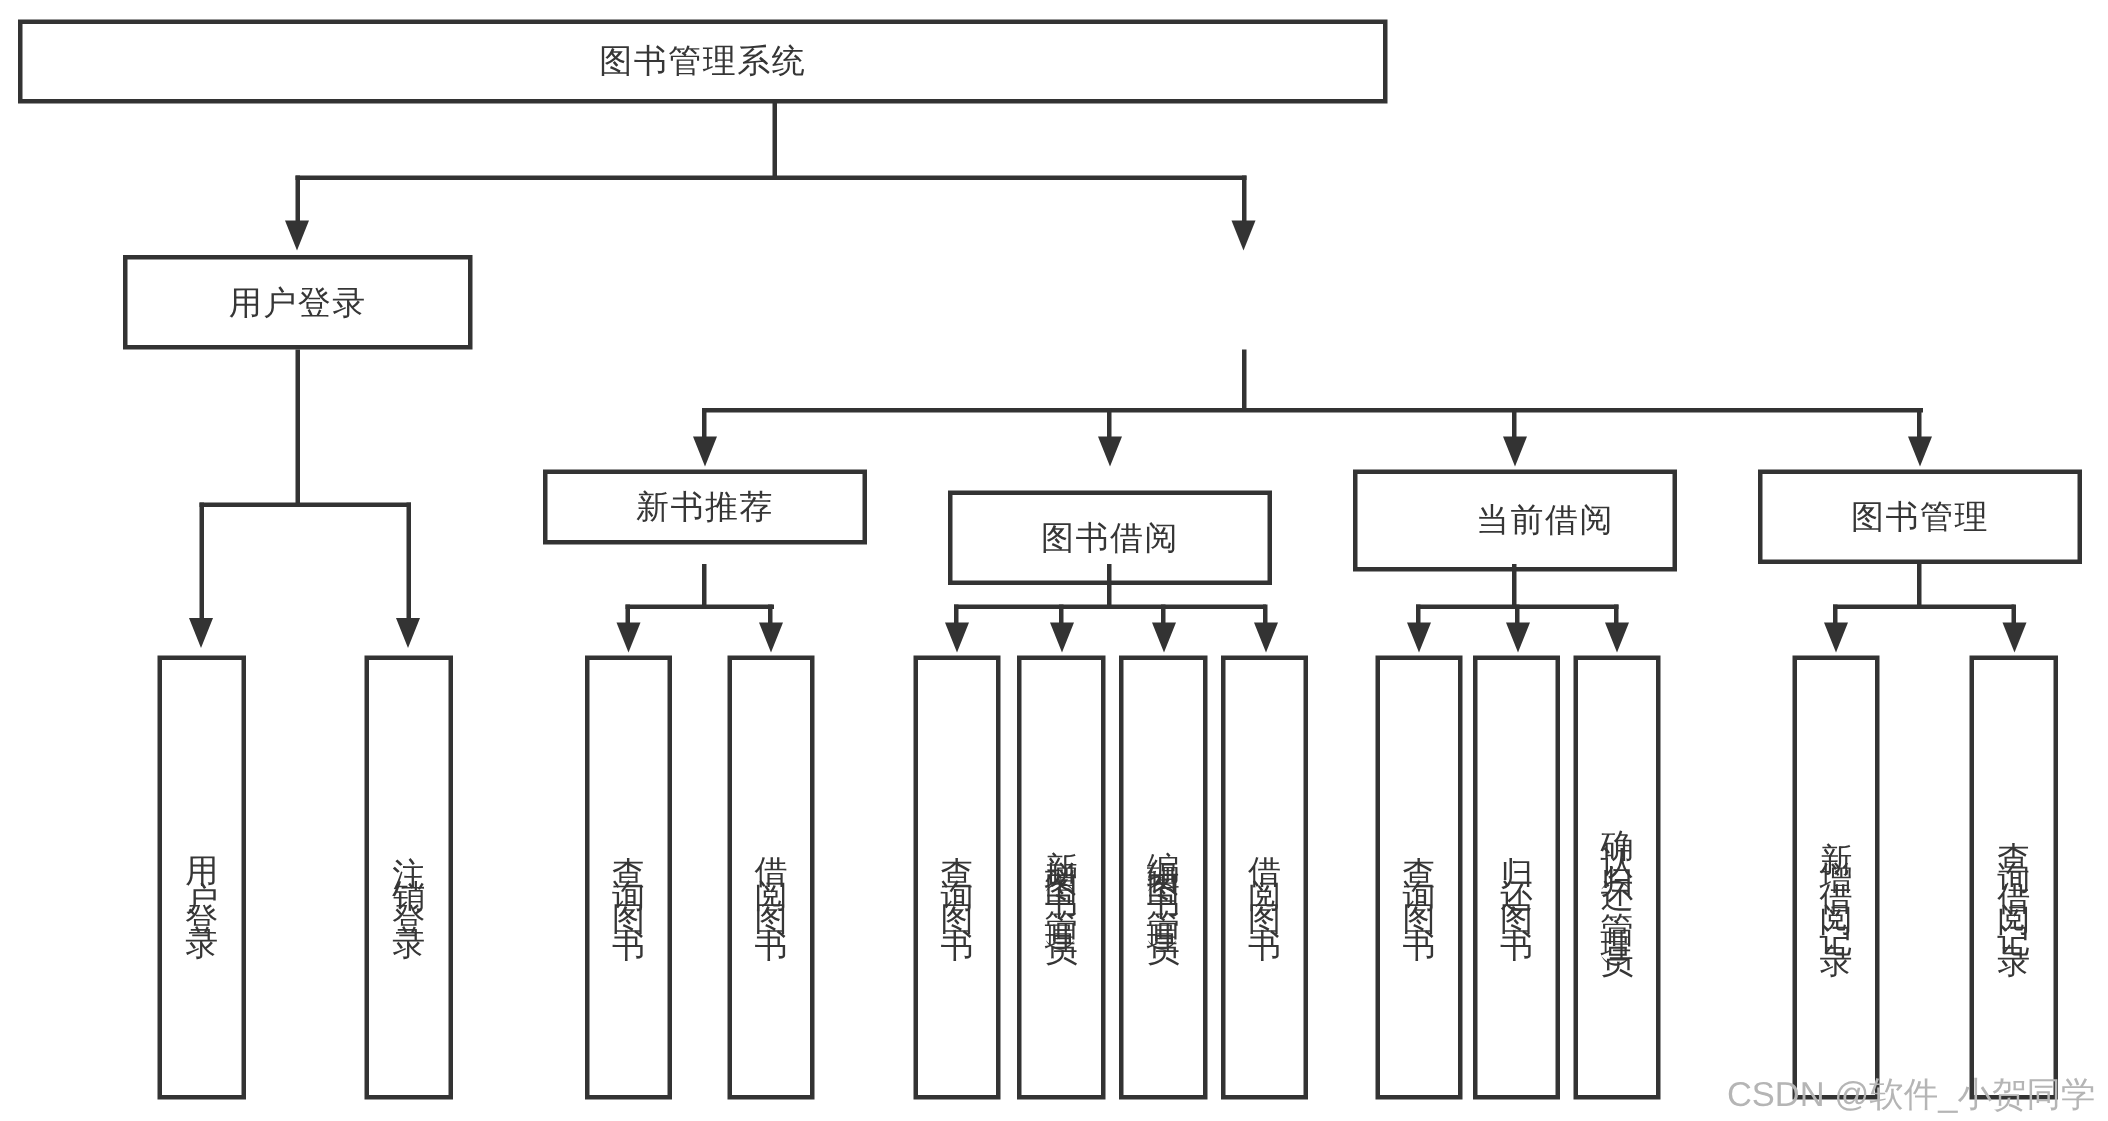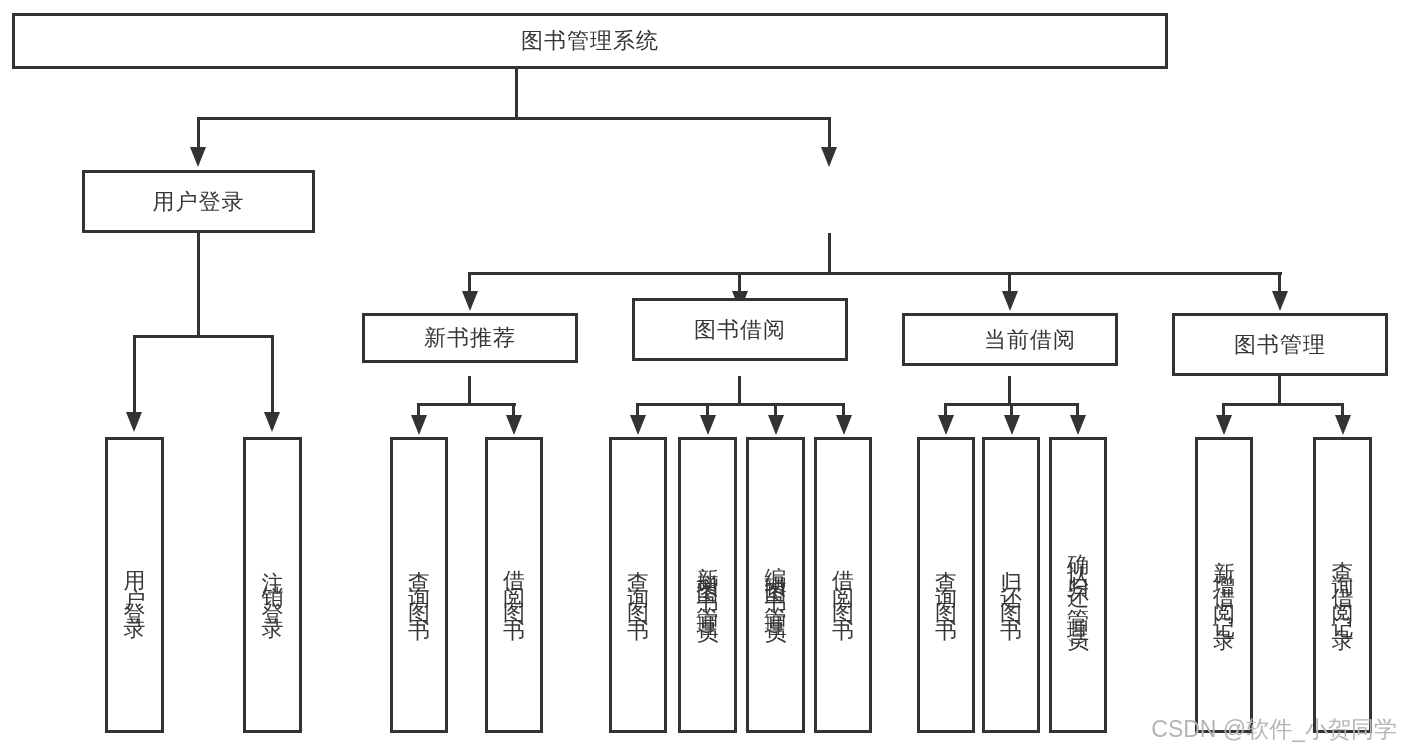--- a/index.html
+++ b/index.html
@@ -53,21 +53,21 @@
     font-size:23px;
     color:var(--wm);
     white-space:nowrap;
   }
 </style>
 </head>
 <body>
 
 <div class="stage">
 
-  <div class="box hbox" style="left:12px;top:13px;width:1156px;height:56px;">
+  <div class="box hbox" style="left:12px;top:13px;width:913px;height:56px;">
     <span>图书管理系统</span>
   </div>
 
   <div class="vline" style="left:515px;top:68px;height:51px;"></div>
   <div class="hline" style="left:197px;top:117px;width:634px;"></div>
   <div class="vline" style="left:197px;top:117px;height:33px;"></div>
   <div class="arrow" style="left:190px;top:147px;"></div>
   <div class="vline" style="left:828px;top:117px;height:33px;"></div>
   <div class="arrow" style="left:821px;top:147px;"></div>
 
@@ -89,24 +89,24 @@
   <div class="vline" style="left:738px;top:272px;height:20px;"></div>
   <div class="arrow" style="left:732px;top:291px;"></div>
   <div class="vline" style="left:1008px;top:272px;height:20px;"></div>
   <div class="arrow" style="left:1002px;top:291px;"></div>
   <div class="vline" style="left:1278px;top:272px;height:20px;"></div>
   <div class="arrow" style="left:1272px;top:291px;"></div>
 
   <div class="box hbox" style="left:362px;top:313px;width:216px;height:50px;">
     <span>新书推荐</span>
   </div>
-  <div class="box hbox" style="left:632px;top:298px;width:216px;height:63px;">
+  <div class="box hbox" style="left:632px;top:327px;width:216px;height:63px;">
     <span>图书借阅</span>
   </div>
-  <div class="box hbox" style="left:902px;top:313px;width:216px;height:53px;padding-left:40px;">
+  <div class="box hbox" style="left:902px;top:313px;width:216px;height:68px;padding-left:40px;">
     <span>当前借阅</span>
   </div>
   <div class="box hbox" style="left:1172px;top:313px;width:216px;height:63px;">
     <span>图书管理</span>
   </div>
 
   <div class="vline" style="left:468px;top:376px;height:29px;"></div>
   <div class="hline" style="left:417px;top:403px;width:99px;"></div>
   <div class="vline" style="left:417px;top:403px;height:14px;"></div>
   <div class="arrow" style="left:411px;top:415px;"></div>

